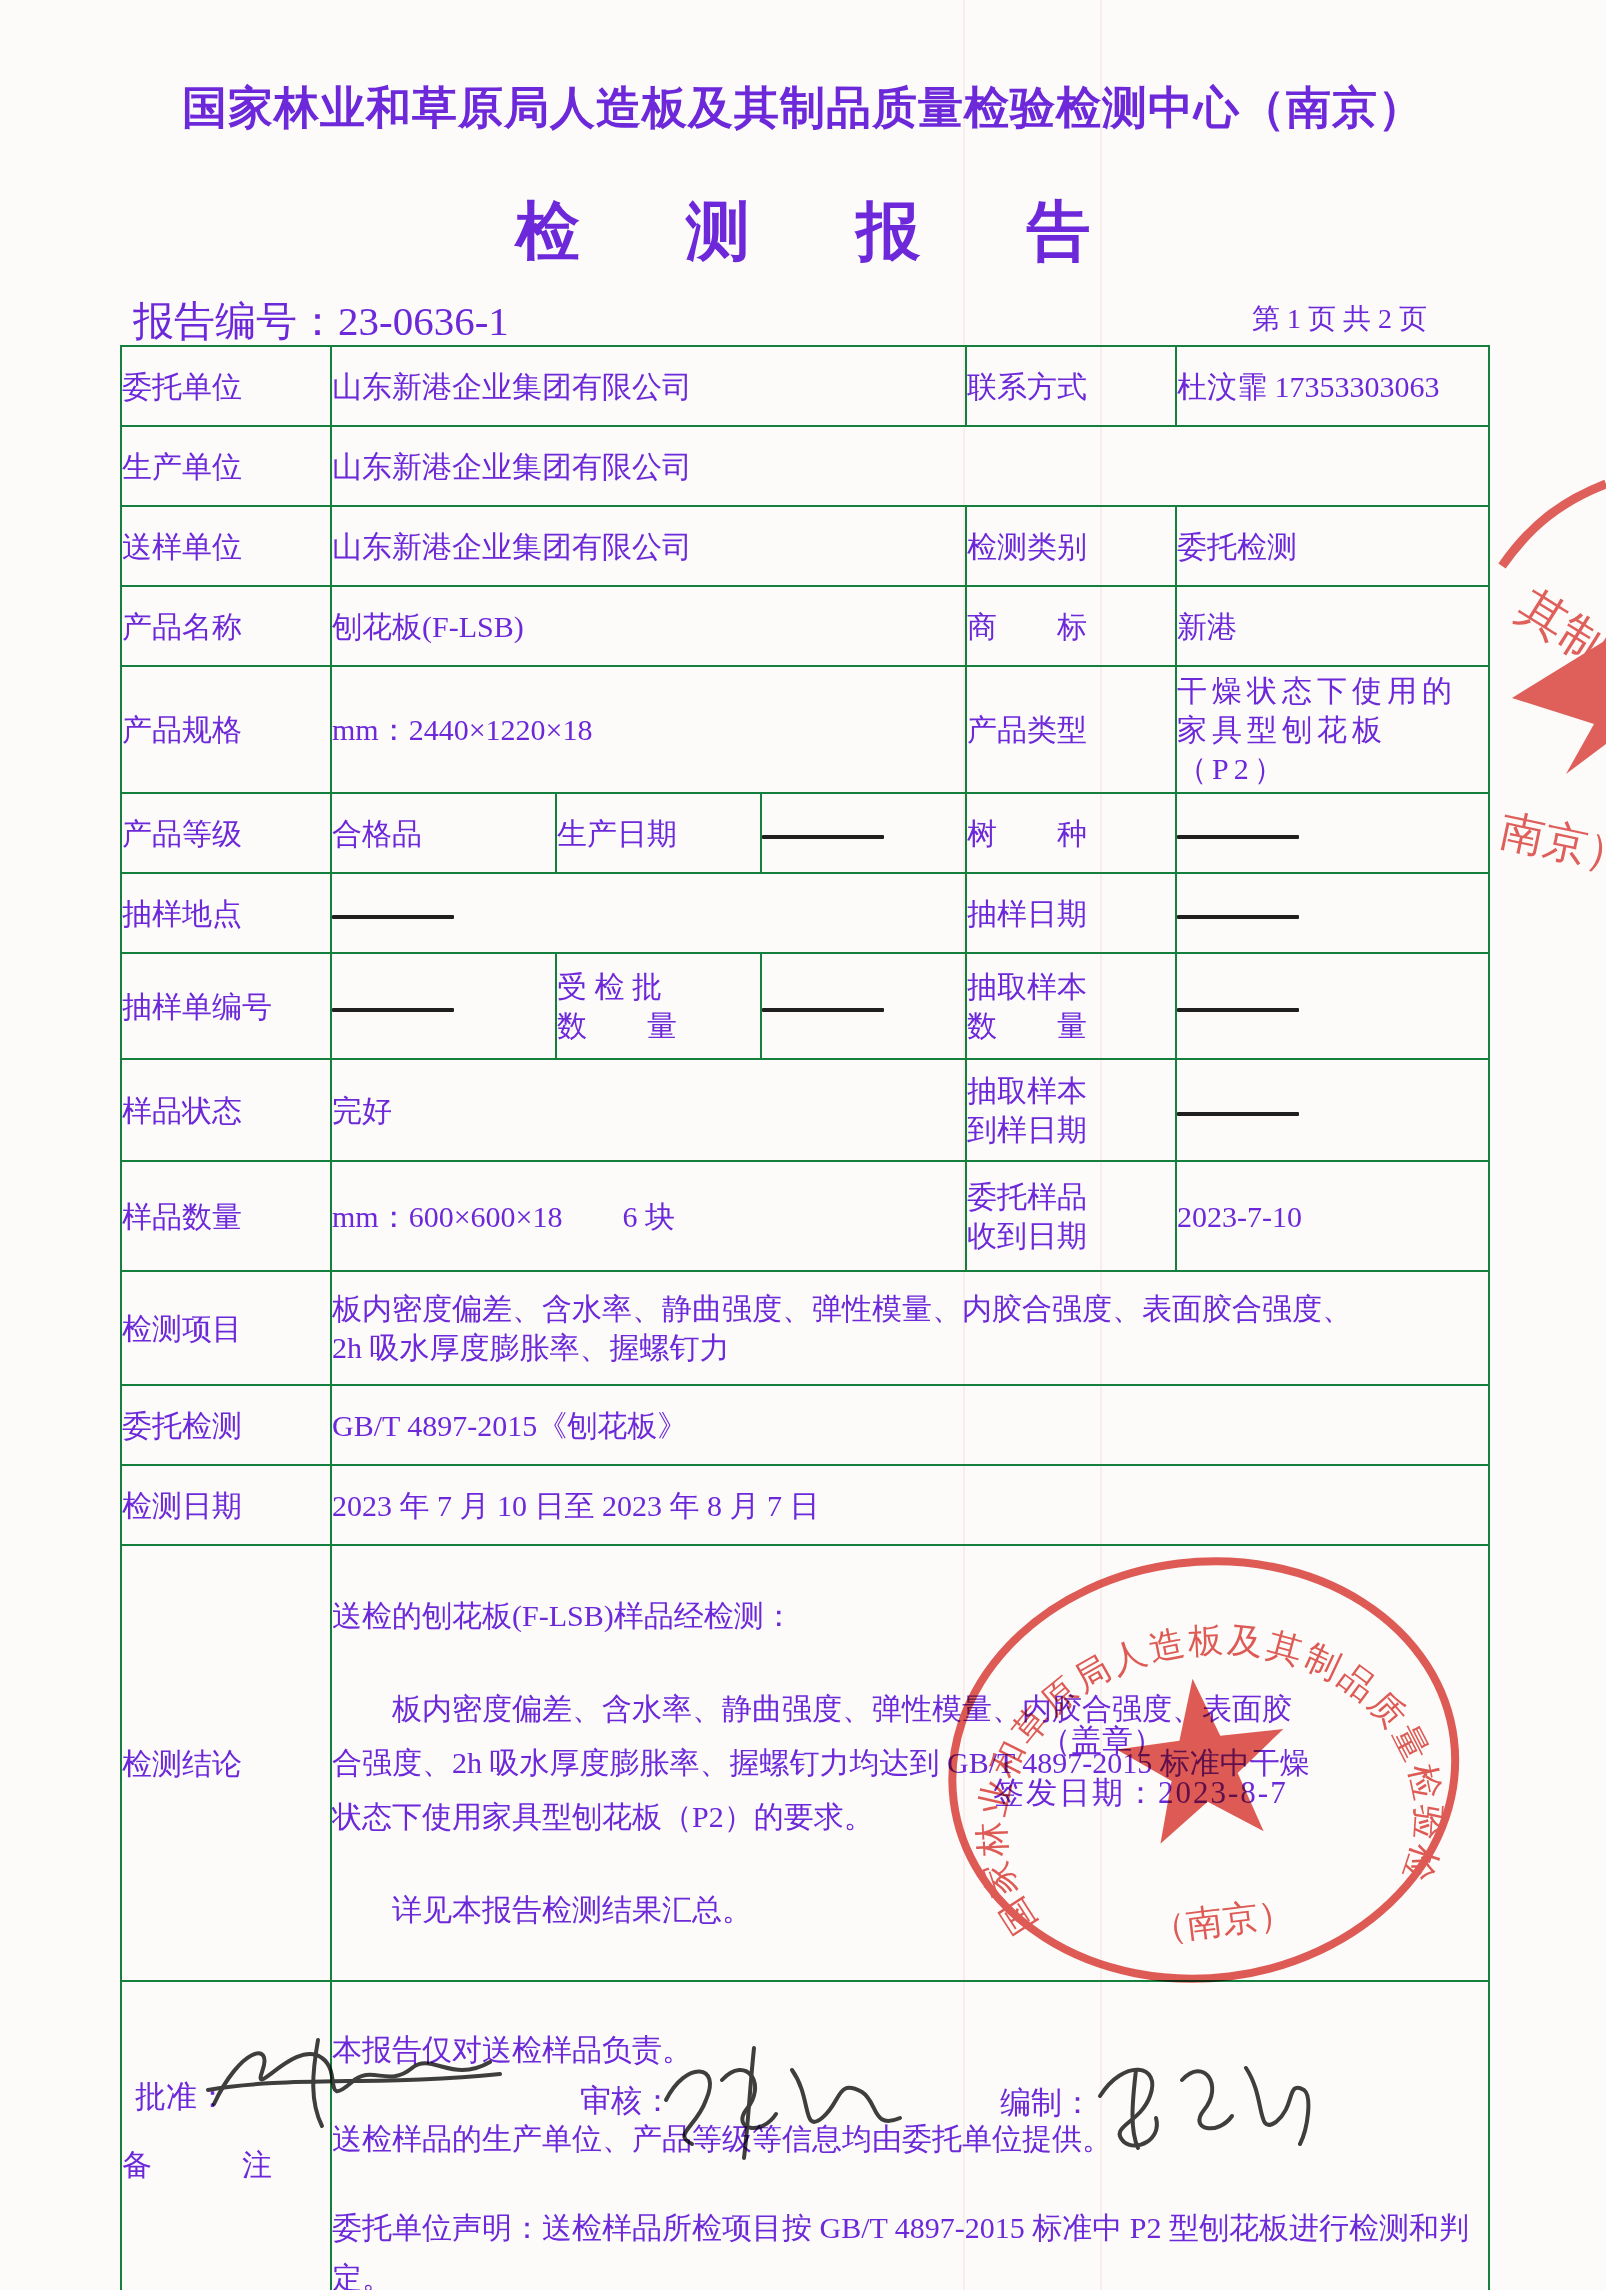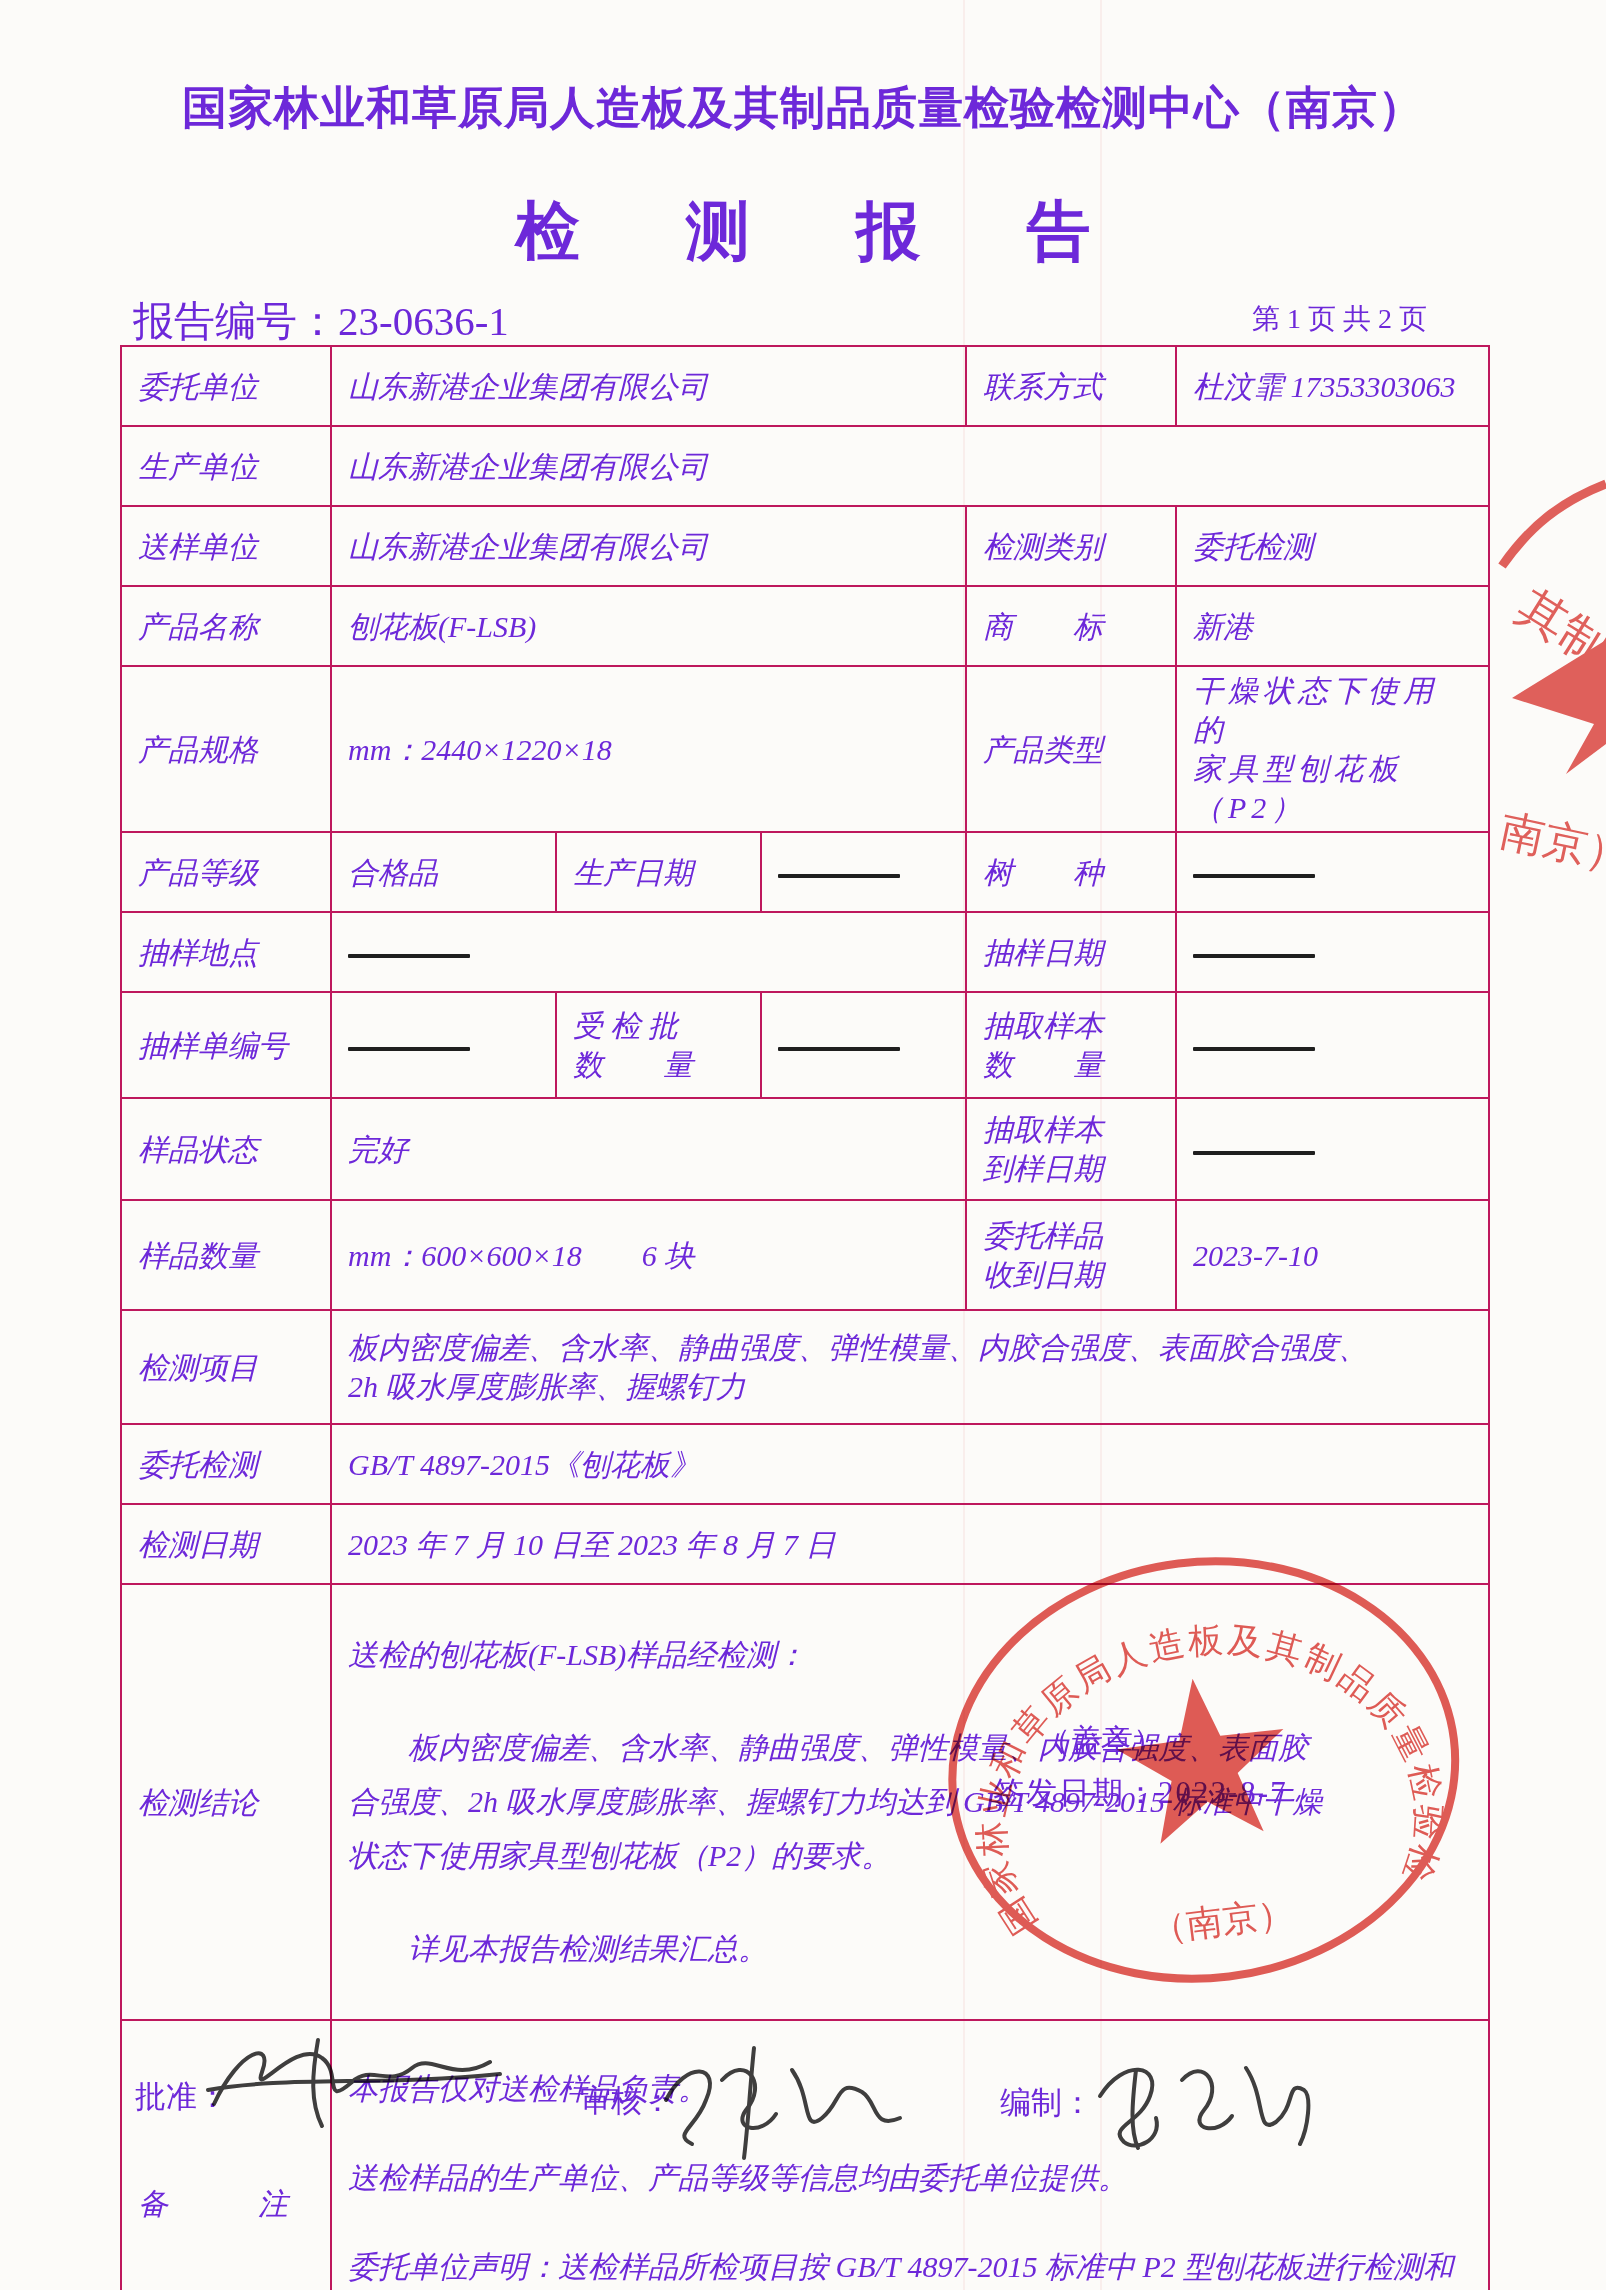--- a/index.html
+++ b/index.html
@@ -20,24 +20,23 @@
     font-size:64px;letter-spacing:34px;text-indent:34px;
   }
   .report-no{position:absolute;top:294px;left:133px;font-size:41px;}
   .page-info{position:absolute;top:300px;left:1252px;font-size:28px;}
 
   table.doc{
     position:absolute;left:120px;top:345px;width:1368px;
     border-collapse:collapse;table-layout:fixed;
   }
   table.doc td{
-    border:2px solid #be185d;font-size:30px;padding:4px 16px;
+    border:2px solid #15803d;font-size:30px;padding:4px 0;
     vertical-align:middle;white-space:pre-line;line-height:1.3;
     overflow:hidden;
-    font-style:italic;
   }
   tr.rh70 td{height:70px}  tr.rh92 td{height:92px}
   tr.rh96 td{height:96px}  tr.rh100 td{height:100px}
   tr.rh104 td{height:104px} tr.rh420 td{height:420px}
   tr.rh200 td{height:200px}
   td.spread{letter-spacing:5px;}
   .dash{display:inline-block;width:122px;height:4px;background:#1f1f1f;vertical-align:middle;border-radius:1px;}
   td.concl-label{vertical-align:bottom;padding-bottom:128px;}
   td.concl-cell{vertical-align:top;padding:12px 22px;}
   .concl-cell p,.note-cell p{margin:0;font-size:30px;line-height:54px;}

